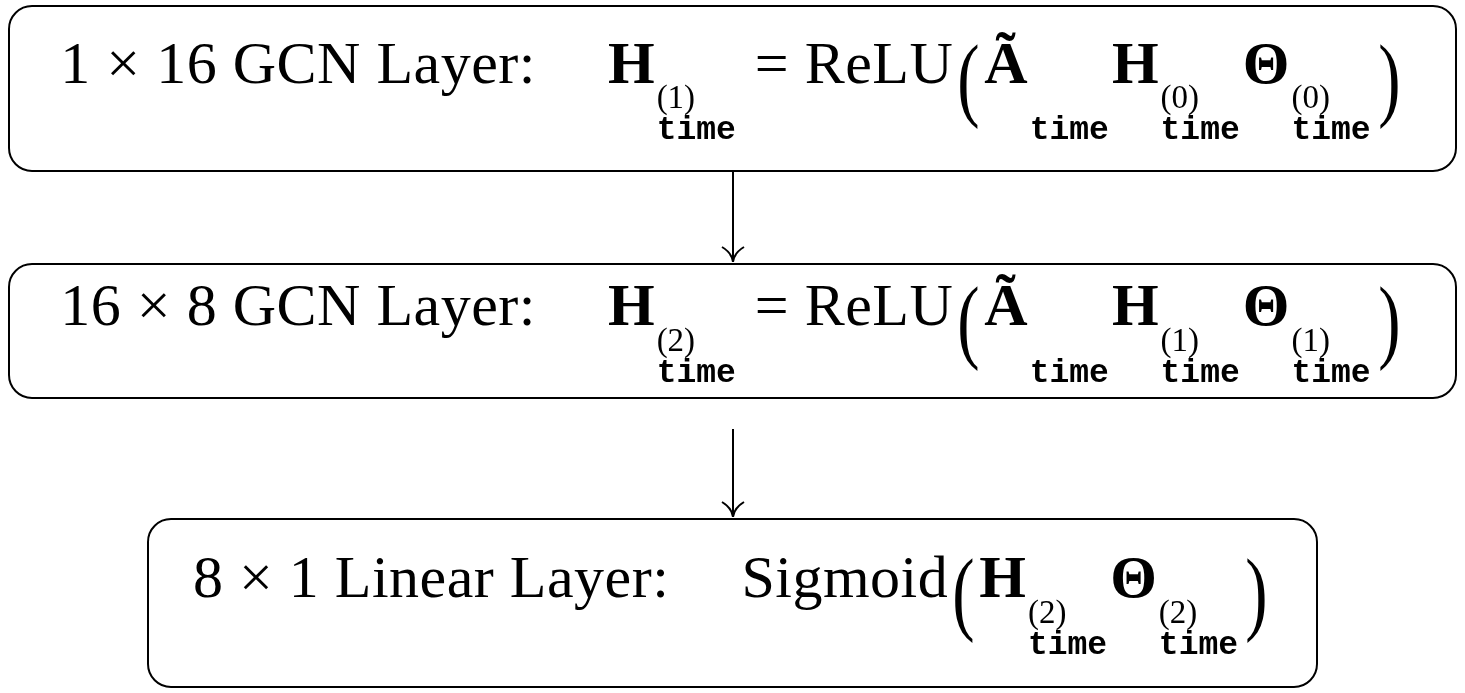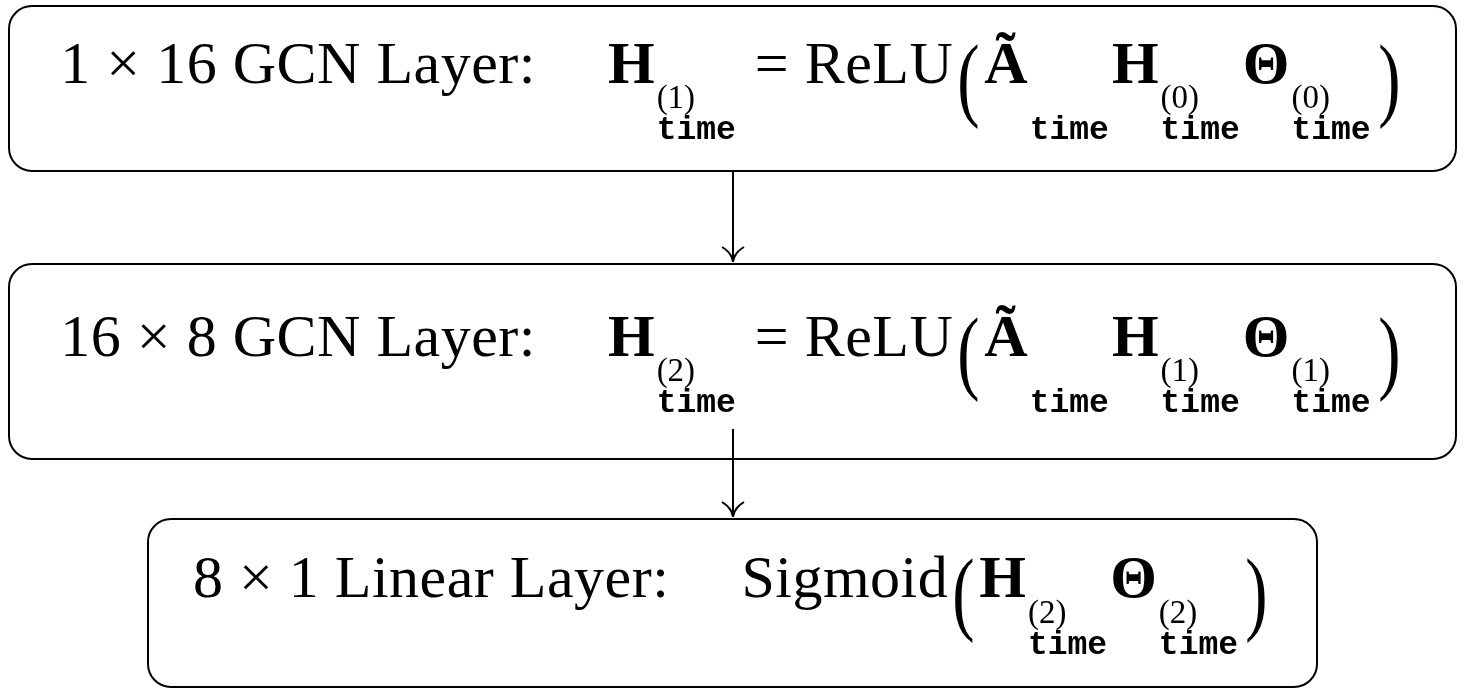--- a/index.html
+++ b/index.html
@@ -8,21 +8,21 @@
     color:#000000; font-family:"Liberation Serif","DejaVu Serif",serif;
     overflow:hidden;
     border-radius:28px;
   }
   .box {
     position:absolute; box-sizing:border-box; background:#ffffff;
     border:2.5px solid #000000; border-radius:24px;
     display:flex; align-items:center; justify-content:center;
   }
   #box1 { left:8px;   top:5px;   width:1449px; height:167px; }
-  #box2 { left:8px;   top:263px; width:1449px; height:197px;text-align:right; }
+  #box2 { left:8px;   top:263px; width:1449px; height:136px;text-align:right; }
   #box3 { left:147px; top:518px; width:1171px; height:170px; }
   .inner {
     display:flex; align-items:baseline; gap:72px;
     font-size:60px; white-space:nowrap; line-height:1.1;
   }
   .label { letter-spacing:0.5px; }
   .formula { white-space:nowrap; }
   .terms { display:inline; }
   .term { display:inline; }
   .sym { font-weight:bold; }

